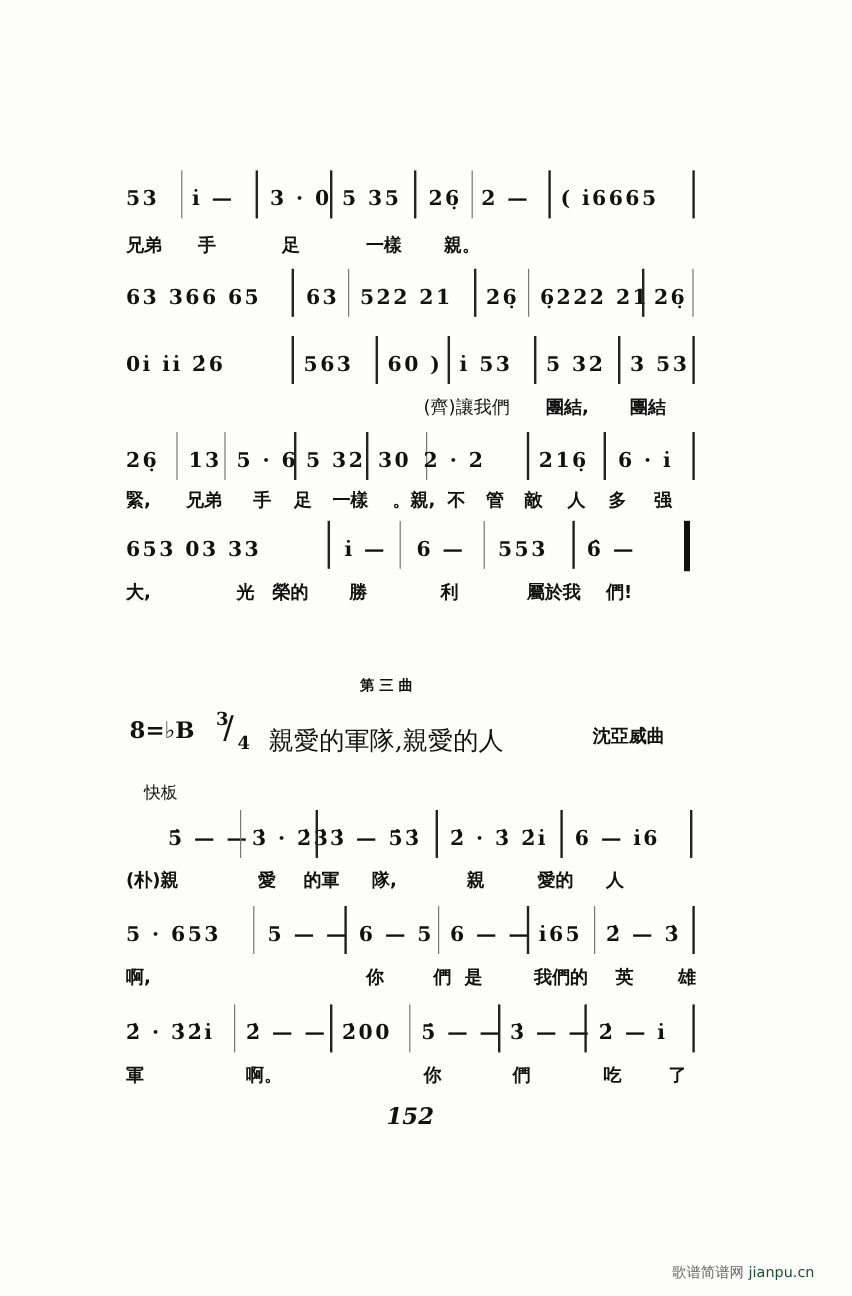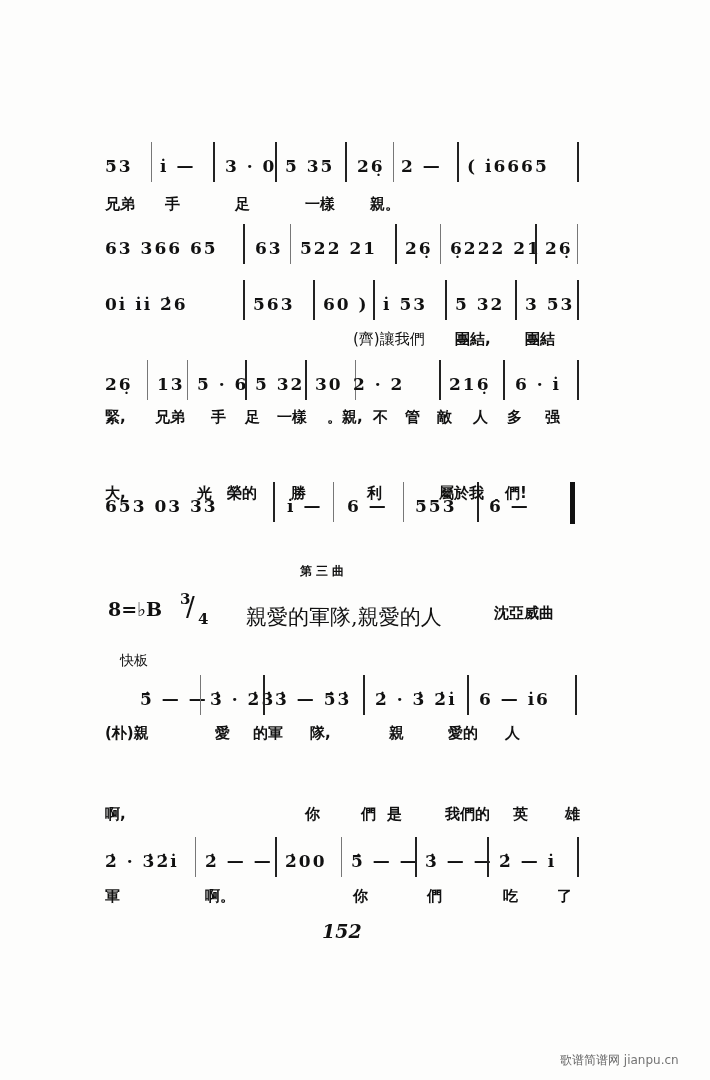--- a/index.html
+++ b/index.html
@@ -8,21 +8,21 @@
   .staff{position:absolute;left:105px;width:475px;height:44px;}
   .notes{position:absolute;left:0;top:0;height:32px;width:100%;font-family:"DejaVu Serif","Liberation Serif",serif;font-weight:bold;font-size:17px;letter-spacing:2px;white-space:nowrap;}
   .m{position:absolute;top:6px;white-space:nowrap;}
   .bar{position:absolute;top:-8px;width:1.5px;height:40px;background:#222;}
   .bar.thin{background:#777;width:1px;}
   .final{position:absolute;top:-8px;width:5px;height:42px;background:#111;}
   .lyr{position:absolute;left:105px;width:480px;font-size:15px;font-weight:bold;white-space:nowrap;}
   .lyr span{position:absolute;top:0;text-align:right;}
   .title{position:absolute;font-weight:bold;}
   .watermark{position:absolute;left:560px;top:1052px;font-size:12px;color:#666;}
-  .watermark b{color:#737373;font-weight:normal;}
+  .watermark b{color:#14532d;font-weight:normal;}
   .pagenum{position:absolute;left:322px;top:920px;font-family:"DejaVu Serif","Liberation Serif",serif;font-style:italic;font-weight:bold;font-size:19px;}
 </style>
 </head>
 <body>
 
 <div class="page">
 
   <div class="staff" style="top:150px;">
     <div class="notes">
       <span class="m" style="left:0">53</span>
@@ -116,21 +116,21 @@
     <span style="left:172px">一樣</span>
     <span style="left:222px">。親,</span>
     <span style="left:268px">不</span>
     <span style="left:300px">管</span>
     <span style="left:332px">敵</span>
     <span style="left:368px">人</span>
     <span style="left:402px">多</span>
     <span style="left:440px">强</span>
   </div>
 
-  <div class="staff" style="top:442px;margin-top:48px;">
+  <div class="staff" style="top:442px;">
     <div class="notes">
       <span class="m" style="left:0">653  03  33</span>
       <div class="bar" style="left:168px"></div>
       <span class="m" style="left:182px">i̇ —</span>
       <div class="bar thin" style="left:228px"></div>
       <span class="m" style="left:242px">6 —</span>
       <div class="bar thin" style="left:298px"></div>
       <span class="m" style="left:310px">553</span>
       <div class="bar" style="left:372px"></div>
       <span class="m" style="left:384px">6̂ —</span>
@@ -145,21 +145,21 @@
     <span style="left:262px">利</span>
     <span style="left:334px">屬於我</span>
     <span style="left:400px">們!</span>
   </div>
 
   <div class="title" style="left:300px;top:563px;font-size:12px;letter-spacing:4px;">第三曲</div>
   <div class="title" style="left:108px;top:598px;font-family:'DejaVu Serif','Liberation Serif',serif;font-size:19px;">8=♭B</div>
   <div class="title" style="left:180px;top:590px;font-family:'DejaVu Serif','Liberation Serif',serif;font-size:15px;">3</div>
   <div class="title" style="left:186px;top:592px;font-size:26px;font-weight:normal;">/</div>
   <div class="title" style="left:198px;top:610px;font-family:'DejaVu Serif','Liberation Serif',serif;font-size:15px;">4</div>
-  <div class="title" style="left:246px;top:603px;font-size:21px;font-weight:normal;font-family:'DejaVu Serif','Liberation Serif',serif;">親愛的軍隊,親愛的人</div>
+  <div class="title" style="left:224px;top:603px;font-size:21px;font-weight:normal;font-family:'DejaVu Serif','Liberation Serif',serif;">親愛的軍隊,親愛的人</div>
   <div class="title" style="left:494px;top:604px;font-size:15px;">沈亞威曲</div>
   <div class="title" style="left:120px;top:652px;font-size:14px;font-weight:normal;">快板</div>
 
   <div class="staff" style="top:683px;">
     <div class="notes">
       <span class="m" style="left:35px">5̇ — —</span>
       <div class="bar thin" style="left:95px"></div>
       <span class="m" style="left:105px">3̇ · 2̇3̇</span>
       <div class="bar" style="left:158px"></div>
       <span class="m" style="left:170px">3̇ — 5̇3̇</span>
@@ -173,20 +173,36 @@
   <div class="lyr" style="top:724px;">
     <span style="left:0">(朴)親</span>
     <span style="left:110px">愛</span>
     <span style="left:148px">的軍</span>
     <span style="left:205px">隊,</span>
     <span style="left:284px">親</span>
     <span style="left:343px">愛的</span>
     <span style="left:400px">人</span>
   </div>
 
+  <div class="staff" style="top:763px;">
+    <div class="notes">
+      <span class="m" style="left:0">5 · 653</span>
+      <div class="bar thin" style="left:106px"></div>
+      <span class="m" style="left:118px">5 — —</span>
+      <div class="bar" style="left:182px"></div>
+      <span class="m" style="left:194px">6 — 5</span>
+      <div class="bar thin" style="left:260px"></div>
+      <span class="m" style="left:270px">6 — —</span>
+      <div class="bar" style="left:334px"></div>
+      <span class="m" style="left:344px">i̇65</span>
+      <div class="bar thin" style="left:390px"></div>
+      <span class="m" style="left:400px">2̇ — 3̇</span>
+      <div class="bar" style="left:472px"></div>
+    </div>
+  </div>
   <div class="lyr" style="top:805px;">
     <span style="left:0">啊,</span>
     <span style="left:200px">你</span>
     <span style="left:256px">們</span>
     <span style="left:282px">是</span>
     <span style="left:340px">我們的</span>
     <span style="left:408px">英</span>
     <span style="left:460px">雄</span>
   </div>
 

